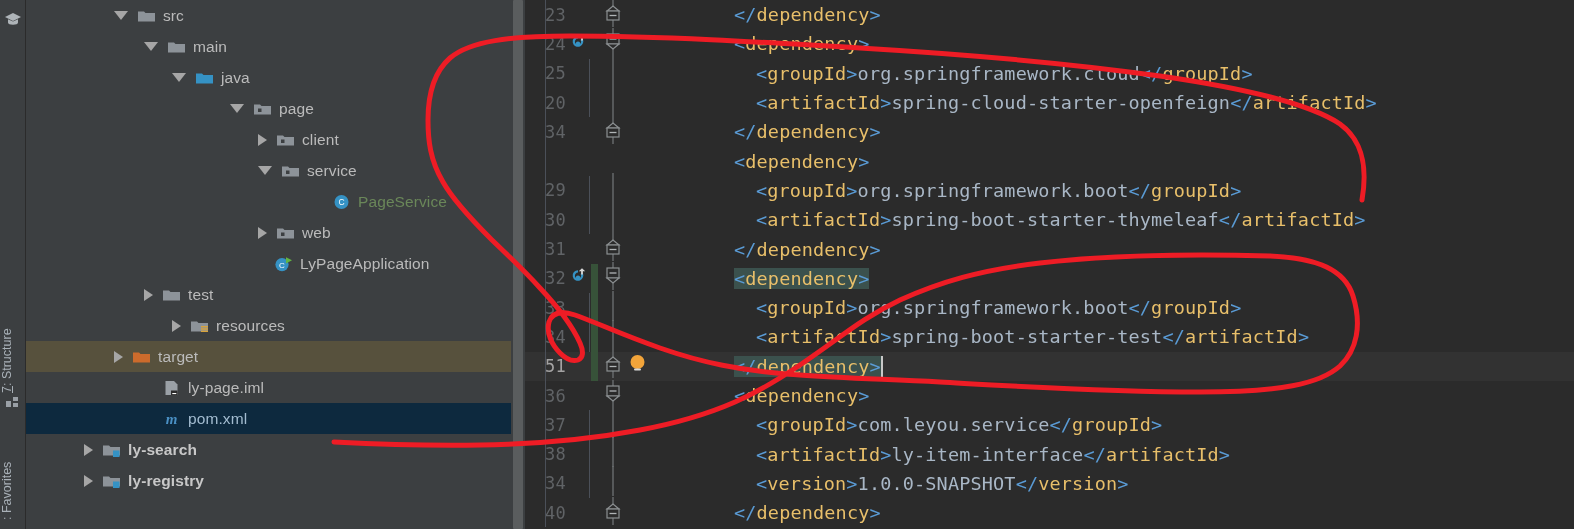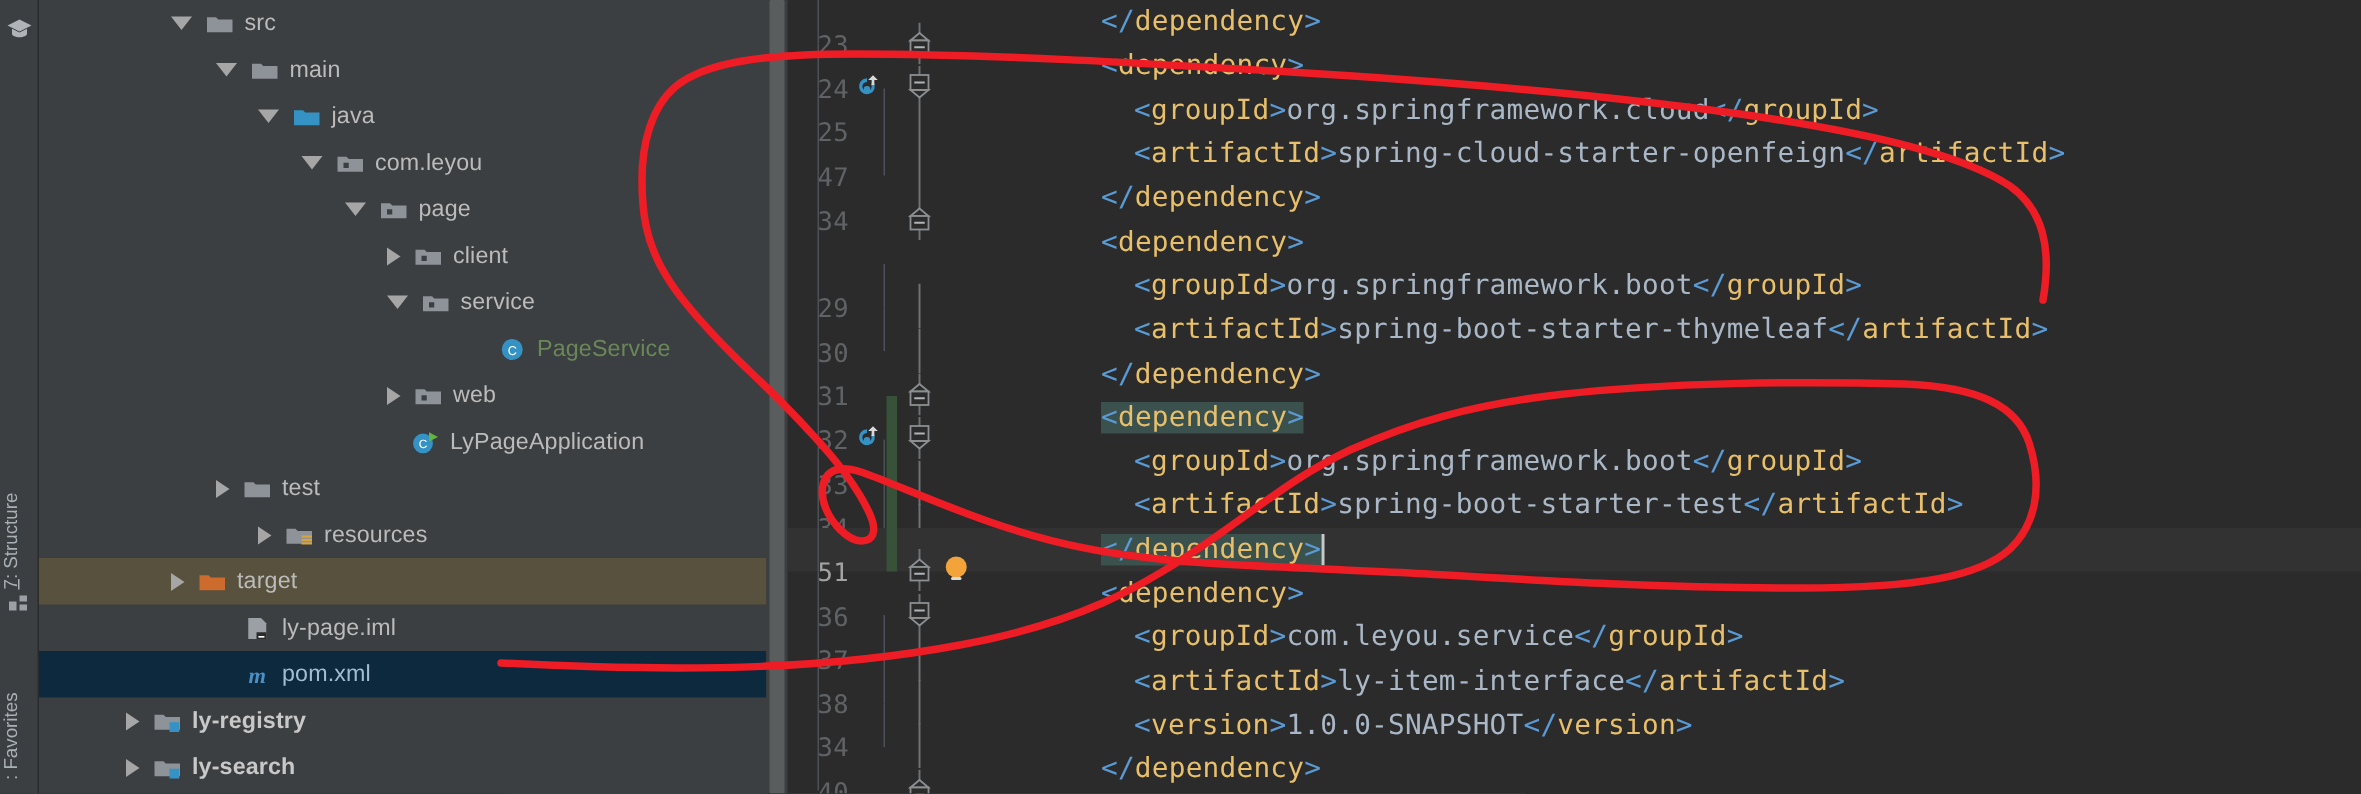--- a/index.html
+++ b/index.html
@@ -73,21 +73,21 @@
   #editor {
     flex: 1 1 auto; height: 529px; background: #2b2b2b;
     position: relative; overflow: hidden;
     font-family: "DejaVu Sans Mono", monospace;
   }
   .eline {
     position: relative; height: 29.3px; display: flex; align-items: center;
   }
   .eline.current { background: #323232; }
   .gutter {
-    position: absolute; left: 0; top: 16px; width: 145px; height: 100%; text-decoration: underline;
+    position: absolute; left: 0; top: 0; width: 145px; height: 100%; text-decoration: underline;
   }
   .lnum {
     position: absolute; right: 104px; top: 0; height: 100%;
     display: flex; align-items: center;
     color: #606366; font-size: 17px; letter-spacing: .3px;
   }
   .eline.current .lnum { color: #a4a3a3; }
   .mvn { position: absolute; left: 44px; top: 50%; transform: translateY(-50%); }
   .fold { position: absolute; left: 80px; top: 50%; transform: translateY(-50%); }
   .vcsbar {
@@ -159,29 +159,20 @@
       </div>
       <div class="row">
         <div style="width: 146px; flex: 0 0 auto;"></div>
         <div class="arrow open"></div>
         <svg width="19" height="16" viewBox="0 0 19 16" class="ico">
           <path d="M1 3.5 L1 13.5 L18 13.5 L18 5 L8.5 5 L7 3.5 Z" fill="#3592c4"></path>
         </svg>
         <span class="lbl ">java</span>
       </div>
       <div class="row">
-        <div style="width: 175px; flex: 0 0 auto;"></div>
-        <div class="arrow open"></div>
-        <svg width="19" height="16" viewBox="0 0 19 16" class="ico">
-          <path d="M1 3.5 L1 13.5 L18 13.5 L18 5 L8.5 5 L7 3.5 Z" fill="#8d9399"></path>
-          <rect x="5" y="7.5" width="3.5" height="3.5" fill="#3c3f41"></rect>
-        </svg>
-        <span class="lbl ">com.leyou</span>
-      </div>
-      <div class="row">
         <div style="width: 204px; flex: 0 0 auto;"></div>
         <div class="arrow open"></div>
         <svg width="19" height="16" viewBox="0 0 19 16" class="ico">
           <path d="M1 3.5 L1 13.5 L18 13.5 L18 5 L8.5 5 L7 3.5 Z" fill="#8d9399"></path>
           <rect x="5" y="7.5" width="3.5" height="3.5" fill="#3c3f41"></rect>
         </svg>
         <span class="lbl ">page</span>
       </div>
       <div class="row">
         <div style="width: 232px; flex: 0 0 auto;"></div>
@@ -274,30 +265,30 @@
         </svg>
         <span class="lbl pomsel">pom.xml</span>
       </div>
       <div class="row">
         <div style="width: 58px; flex: 0 0 auto;"></div>
         <div class="arrow "></div>
         <svg width="19" height="16" viewBox="0 0 19 16" class="ico">
           <path d="M1 3.5 L1 13.5 L18 13.5 L18 5 L8.5 5 L7 3.5 Z" fill="#8d9399"></path>
           <rect x="11" y="8.5" width="6.5" height="6.5" fill="#3592c4"></rect>
         </svg>
+        <span class="lbl bold">ly-search</span>
+      </div>
+      <div class="row">
+        <div style="width: 58px; flex: 0 0 auto;"></div>
+        <div class="arrow "></div>
+        <svg width="19" height="16" viewBox="0 0 19 16" class="ico">
+          <path d="M1 3.5 L1 13.5 L18 13.5 L18 5 L8.5 5 L7 3.5 Z" fill="#8d9399"></path>
+          <rect x="11" y="8.5" width="6.5" height="6.5" fill="#3592c4"></rect>
+        </svg>
         <span class="lbl bold">ly-registry</span>
-      </div>
-      <div class="row">
-        <div style="width: 58px; flex: 0 0 auto;"></div>
-        <div class="arrow "></div>
-        <svg width="19" height="16" viewBox="0 0 19 16" class="ico">
-          <path d="M1 3.5 L1 13.5 L18 13.5 L18 5 L8.5 5 L7 3.5 Z" fill="#8d9399"></path>
-          <rect x="11" y="8.5" width="6.5" height="6.5" fill="#3592c4"></rect>
-        </svg>
-        <span class="lbl bold">ly-search</span>
       </div>
     </div>
   <div id="treescroll">
     <div class="thumb"></div>
   </div>
 
   <div id="editor">
       <div class="eline">
         <div class="gutter">
           <div class="lnum">23</div>
@@ -335,21 +326,21 @@
           <div class="fold"><svg width="16" height="30" viewBox="0 0 16 30">
               <line x1="8" y1="0" x2="8" y2="30" stroke="#6e7274" stroke-width="1.3"></line>
             </svg></div>
         </div>
         <div class="ind" style="left: 20px;"></div>
         <div class="ind" style="left: 64px;"></div>
         <div class="code" style="padding-left: 86px;"><span><span class="br">&lt;</span><span class="tag">groupId</span><span class="br">&gt;</span><span class="txt">org.springframework.cloud</span><span class="br">&lt;/</span><span class="tag">groupId</span><span class="br">&gt;</span></span></div>
       </div>
       <div class="eline">
         <div class="gutter">
-          <div class="lnum">47</div>
+          <div class="lnum">20</div>
           <div class="fold"><svg width="16" height="30" viewBox="0 0 16 30">
               <line x1="8" y1="0" x2="8" y2="30" stroke="#6e7274" stroke-width="1.3"></line>
             </svg></div>
         </div>
         <div class="ind" style="left: 20px;"></div>
         <div class="ind" style="left: 64px;"></div>
         <div class="code" style="padding-left: 86px;"><span><span class="br">&lt;</span><span class="tag">artifactId</span><span class="br">&gt;</span><span class="txt">spring-cloud-starter-openfeign</span><span class="br">&lt;/</span><span class="tag">artifactId</span><span class="br">&gt;</span></span></div>
       </div>
       <div class="eline">
         <div class="gutter">

